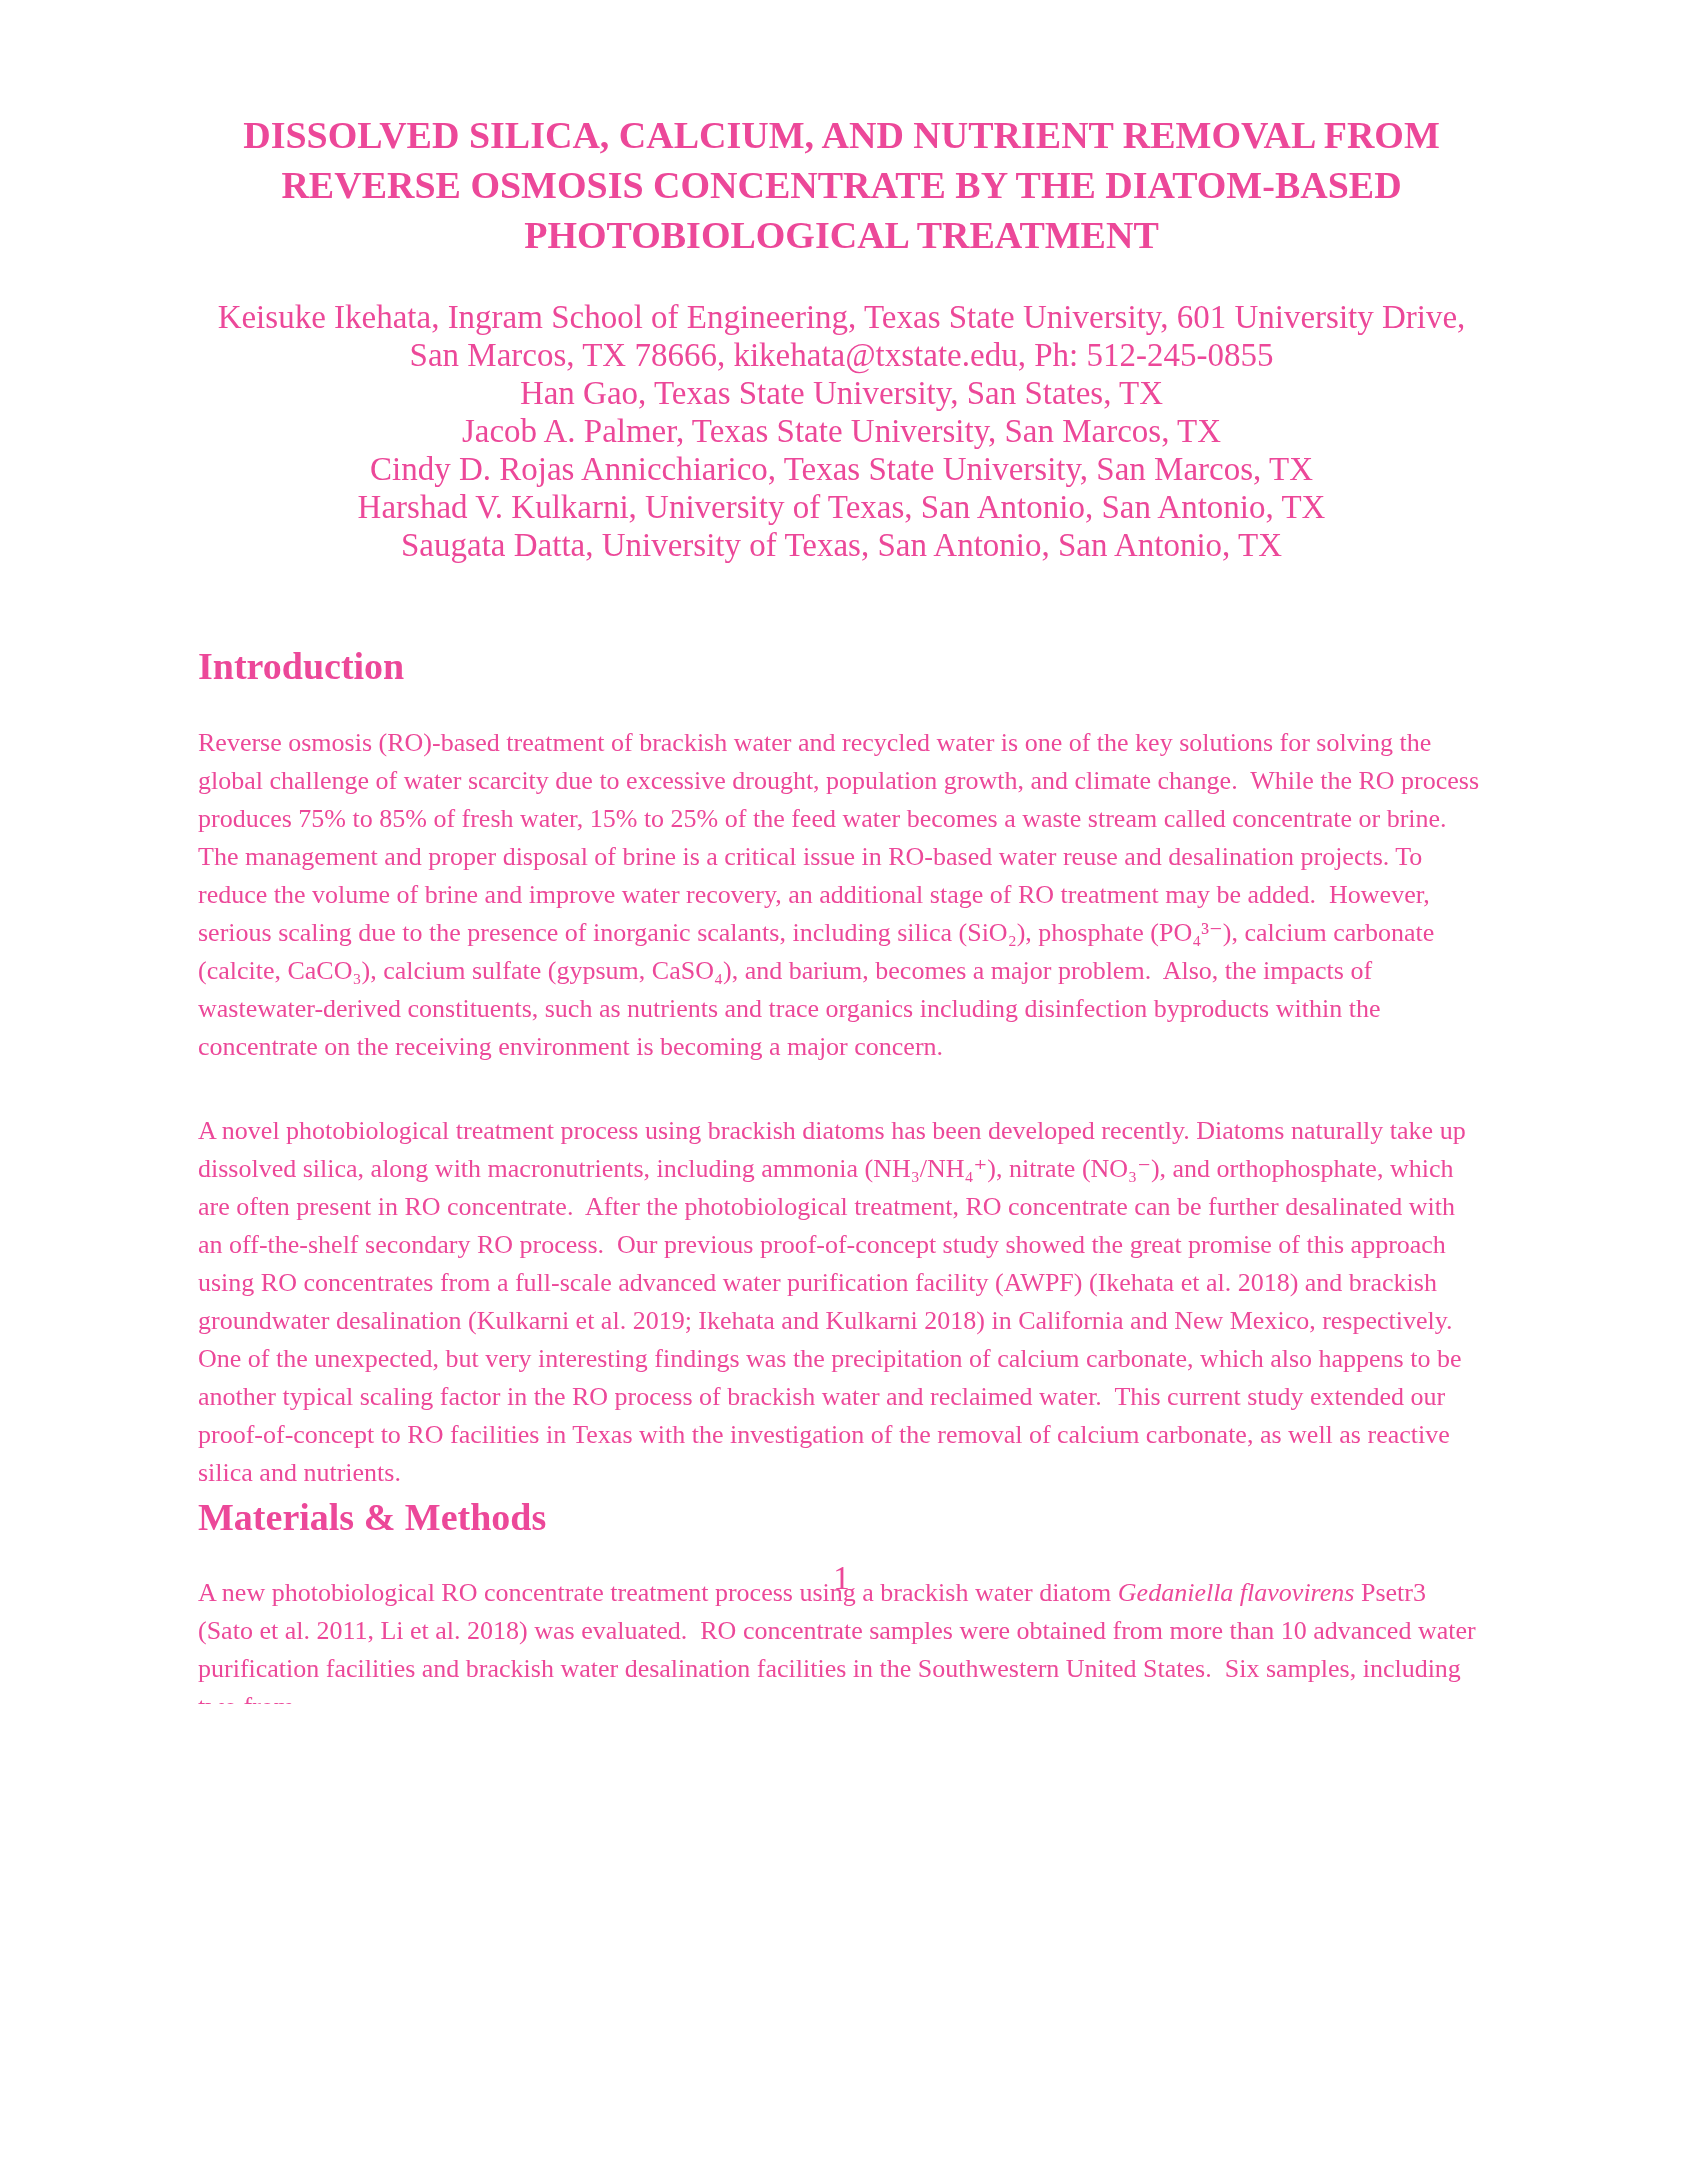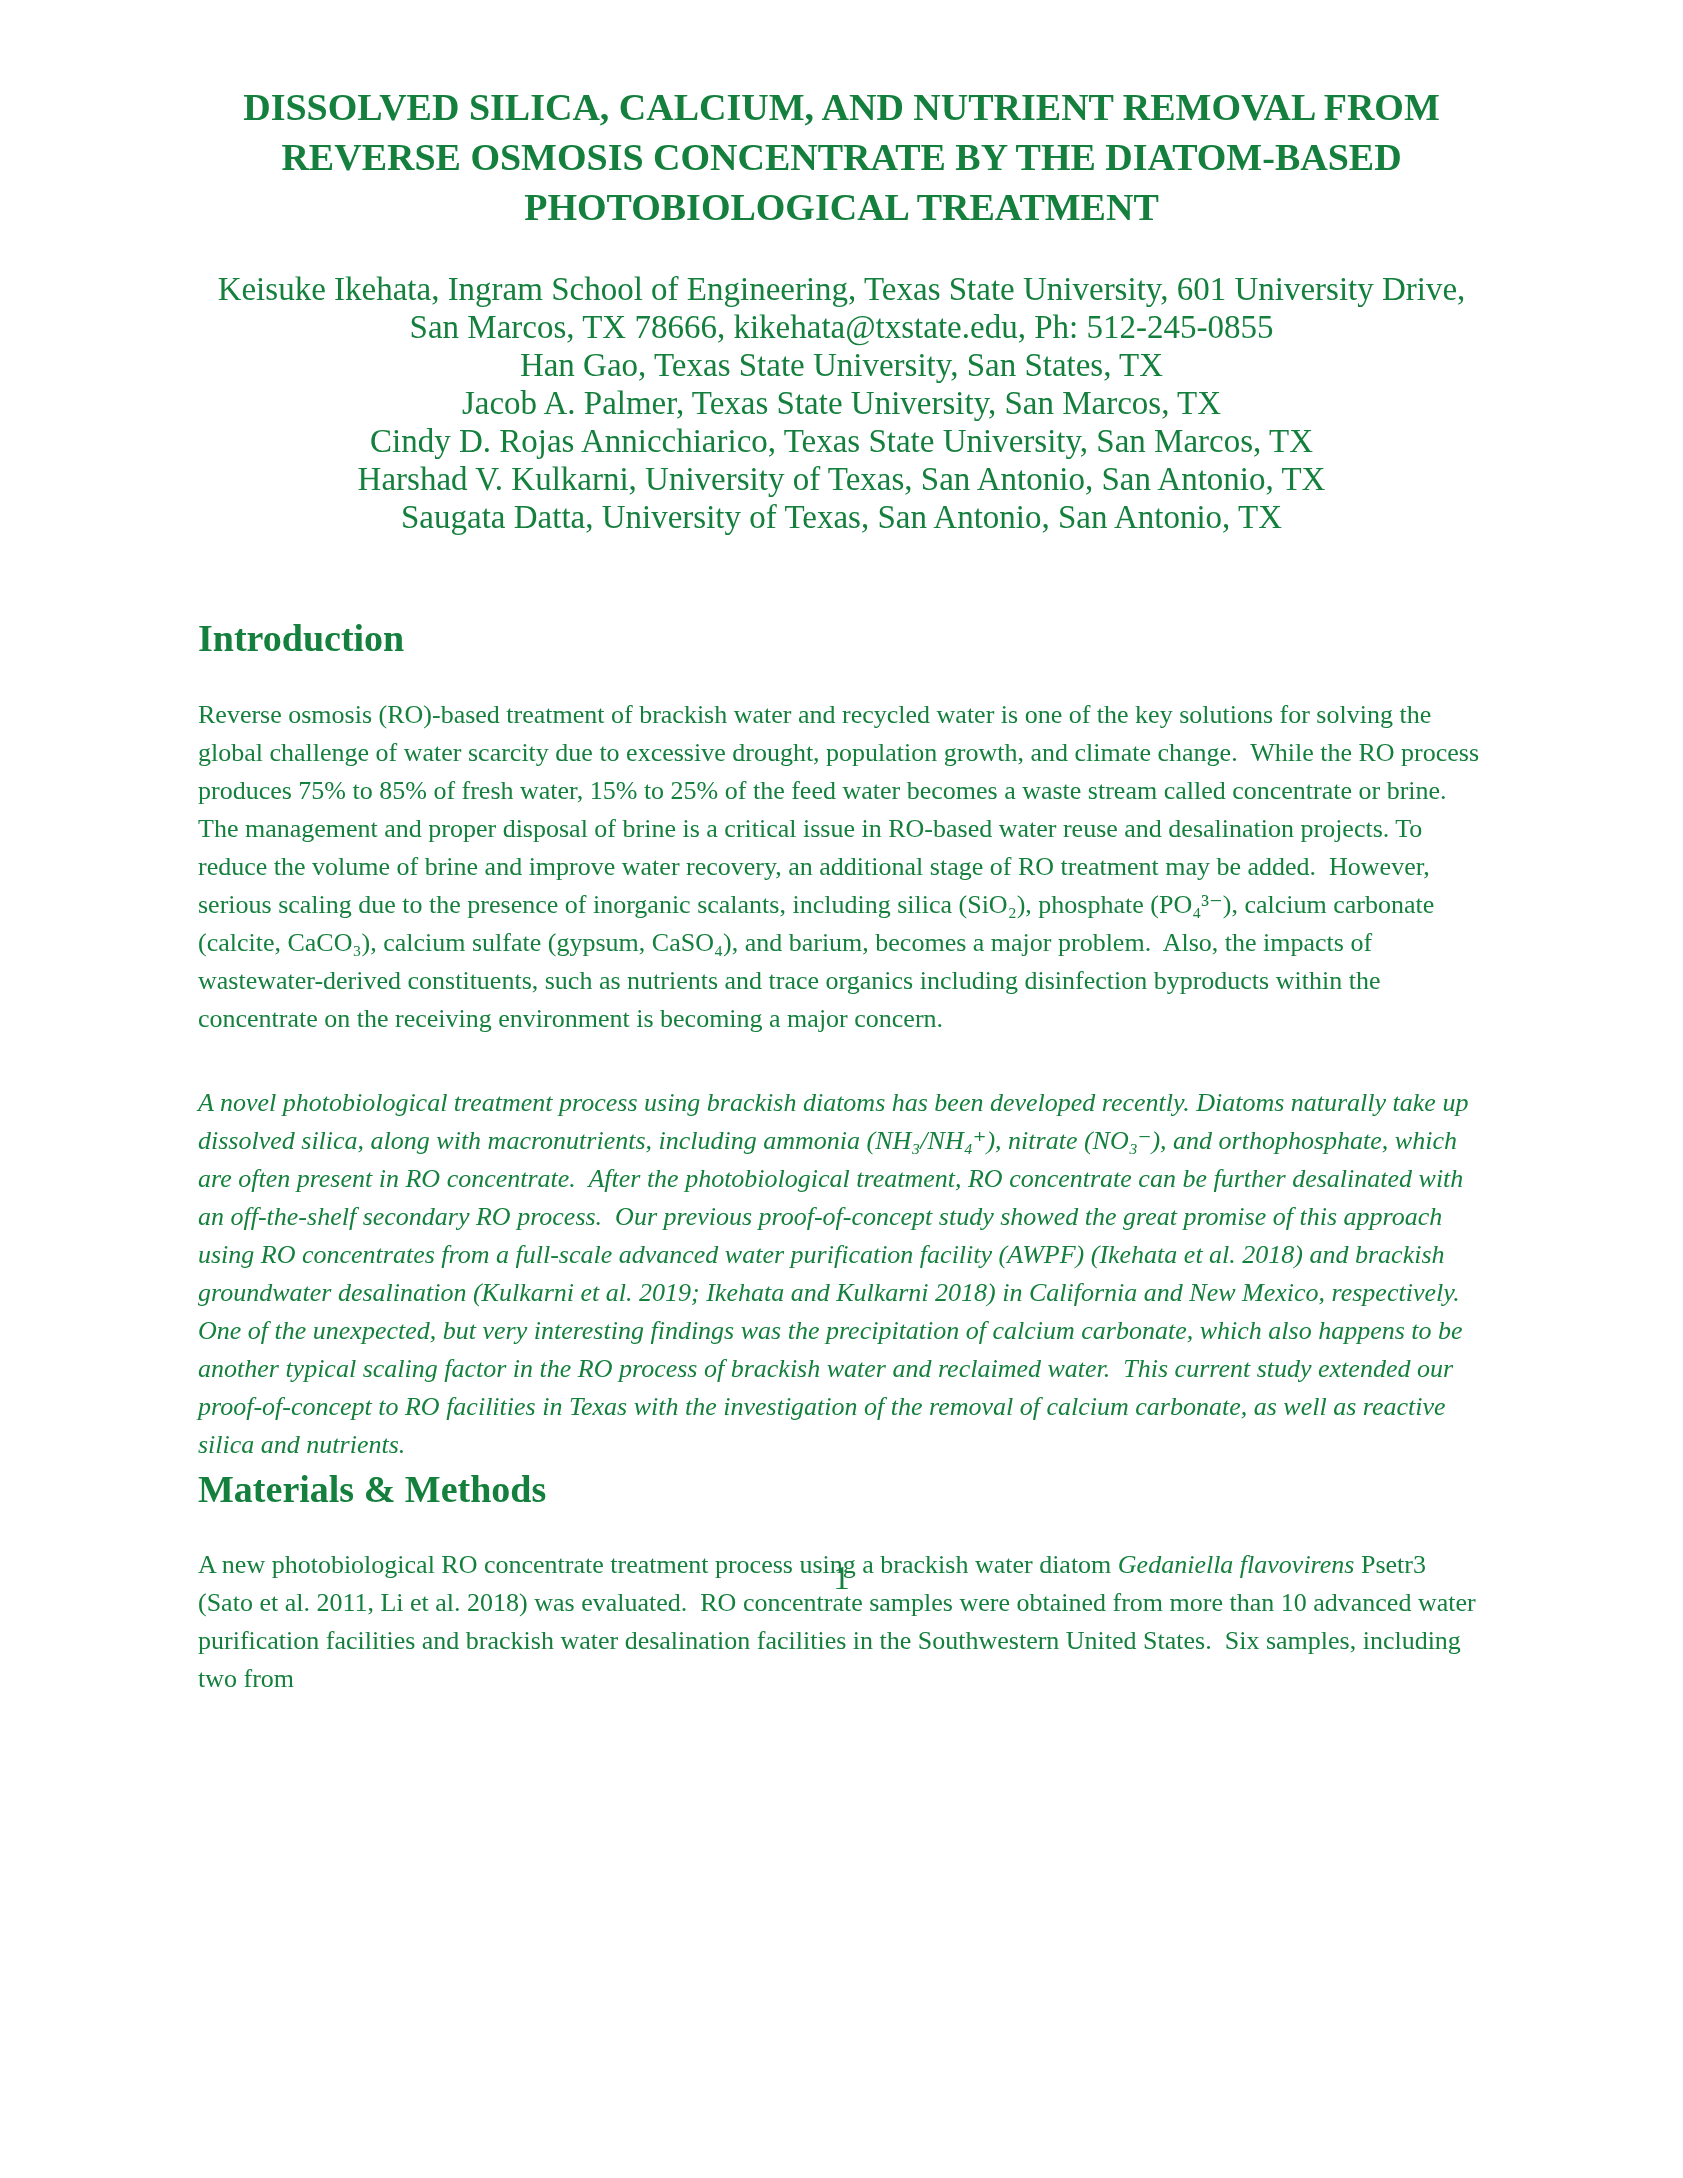--- a/index.html
+++ b/index.html
@@ -2,23 +2,23 @@
 <html><head>
 <meta charset="utf-8">
 <style>
   * { margin: 0; padding: 0; box-sizing: border-box; }
   html, body { background: #ffffff; }
   .page {
     position: relative;
     width: 1683px;
     height: 1704px;
     background: #ffffff;
-    color: #15803d;
+    color: #ec4899;
     font-family: "Liberation Serif", "DejaVu Serif", serif;
-    padding: 82px 198px 0 198px;
+    padding: 110px 198px 0 198px;
     overflow: hidden;
   }
   .title-block {
     text-align: center;
     font-weight: bold;
     font-size: 38px;
     line-height: 50px;
   }
   .author-block {
     margin-top: 38px;
@@ -34,21 +34,21 @@
   }
   .heading-intro { margin-top: 77px; }
   .heading-mm   { }
   .body-para {
     font-size: 26px;
     line-height: 38px;
     text-align: left;
     white-space: pre-wrap;
   }
   .para-1  { margin-top: 33px; }
-  .para-2  { margin-top: 46px; font-style: italic; }
+  .para-2  { margin-top: 46px; }
   .para-mm { margin-top: 32px; }
   .italic-seg { font-style: italic; }
   .page-footer {
     position: absolute;
     left: 0;
     bottom: 107px;
     width: 100%;
     text-align: center;
     font-size: 33px;
     line-height: 38px;

